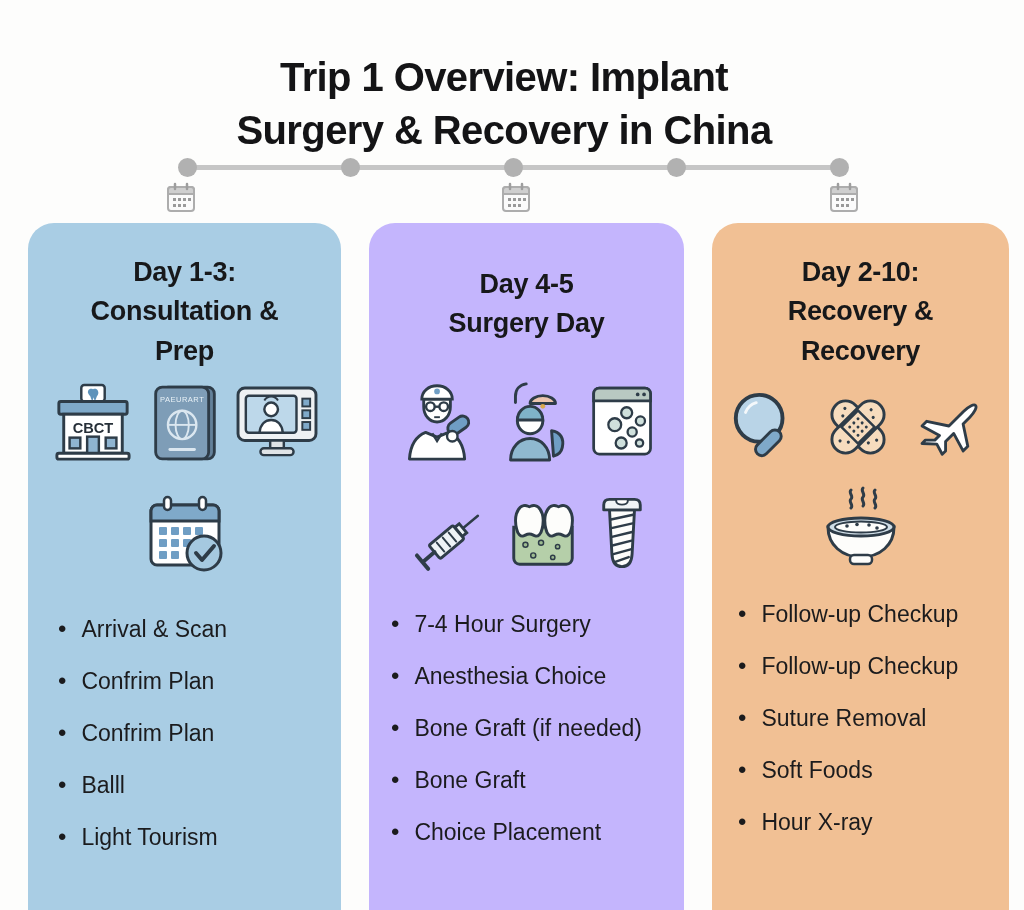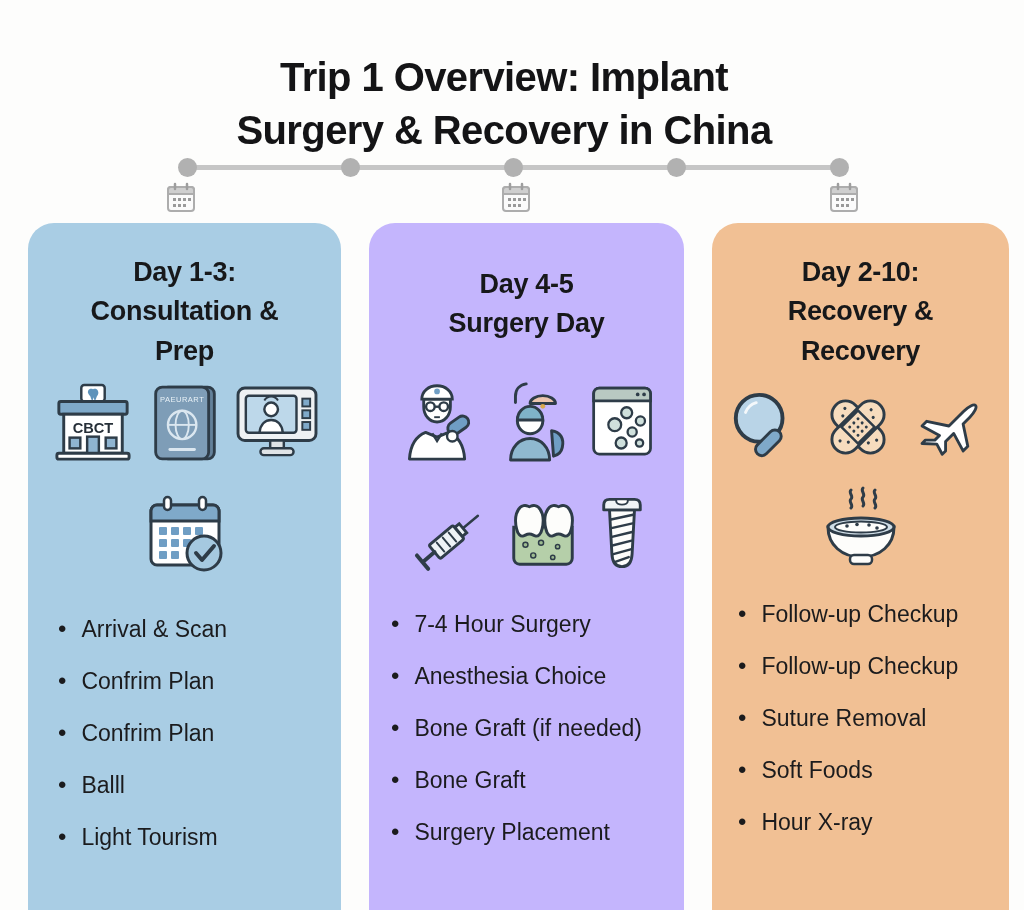--- a/index.html
+++ b/index.html
@@ -311,21 +311,21 @@
         <li class="bullet">
           <span class="b-dot">•</span>
           <span class="b-text">Bone Graft (if needed)</span>
         </li>
         <li class="bullet">
           <span class="b-dot">•</span>
           <span class="b-text">Bone Graft</span>
         </li>
         <li class="bullet">
           <span class="b-dot">•</span>
-          <span class="b-text">Surgery Placement</span>
+          <span class="b-text">Choice Placement</span>
         </li>
       </ul>
   </section>
 
   <section class="column col3">
     <h2 class="col-header">
       <span>Day 2-10:</span>
       <span>Recovery &amp;</span>
       <span>Recovery</span>
     </h2>

